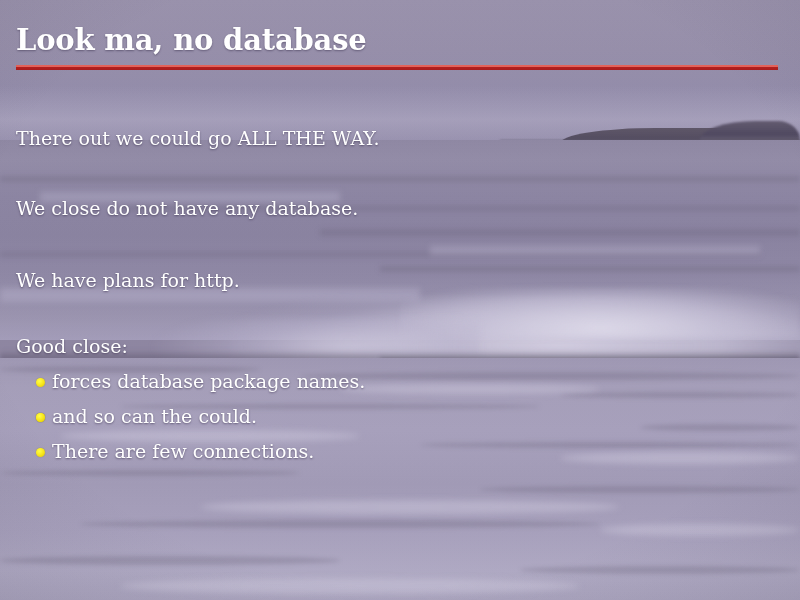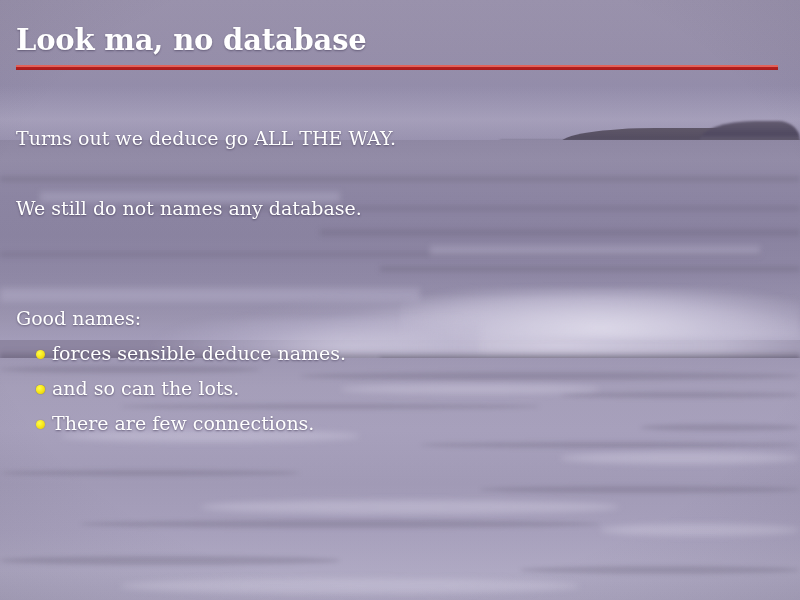--- a/index.html
+++ b/index.html
@@ -301,38 +301,39 @@
     <div class="vignette"></div>
   </div>
 
   <div class="content">
 
     <div class="title">Look ma, no database</div>
 
     <div class="rule"></div>
 
     <div class="body">
-      <p class="para">Turns out we deduce go ALL THE WAY.</p>
+      <p class="para">There out we could go ALL THE WAY.</p>
       <div class="gap-lg"></div>
-      <p class="para">We still do not names any database.</p>
+      <p class="para">We close do not have any database.</p>
       <div class="gap-md"></div>
+      <p class="para" style="line-height:28px">We have plans for http.</p>
       <div class="gap-sm"></div>
-      <p class="para">Good names:</p>
+      <p class="para">Good close:</p>
 
       <ul class="bullets">
         <li>
           <span class="dot"></span>
-          <span>forces sensible deduce names.</span>
+          <span>forces database package names.</span>
         </li>
         <li>
           <span class="dot"></span>
         </li>
         <li>
           <span class="dot"></span>
-          <span>and so can the lots.</span>
+          <span>and so can the could.</span>
         </li>
         <li>
           <span class="dot"></span>
           <span>There are few connections.</span>
         </li>
       </ul>
     </div>
 
   </div>
 </div>

